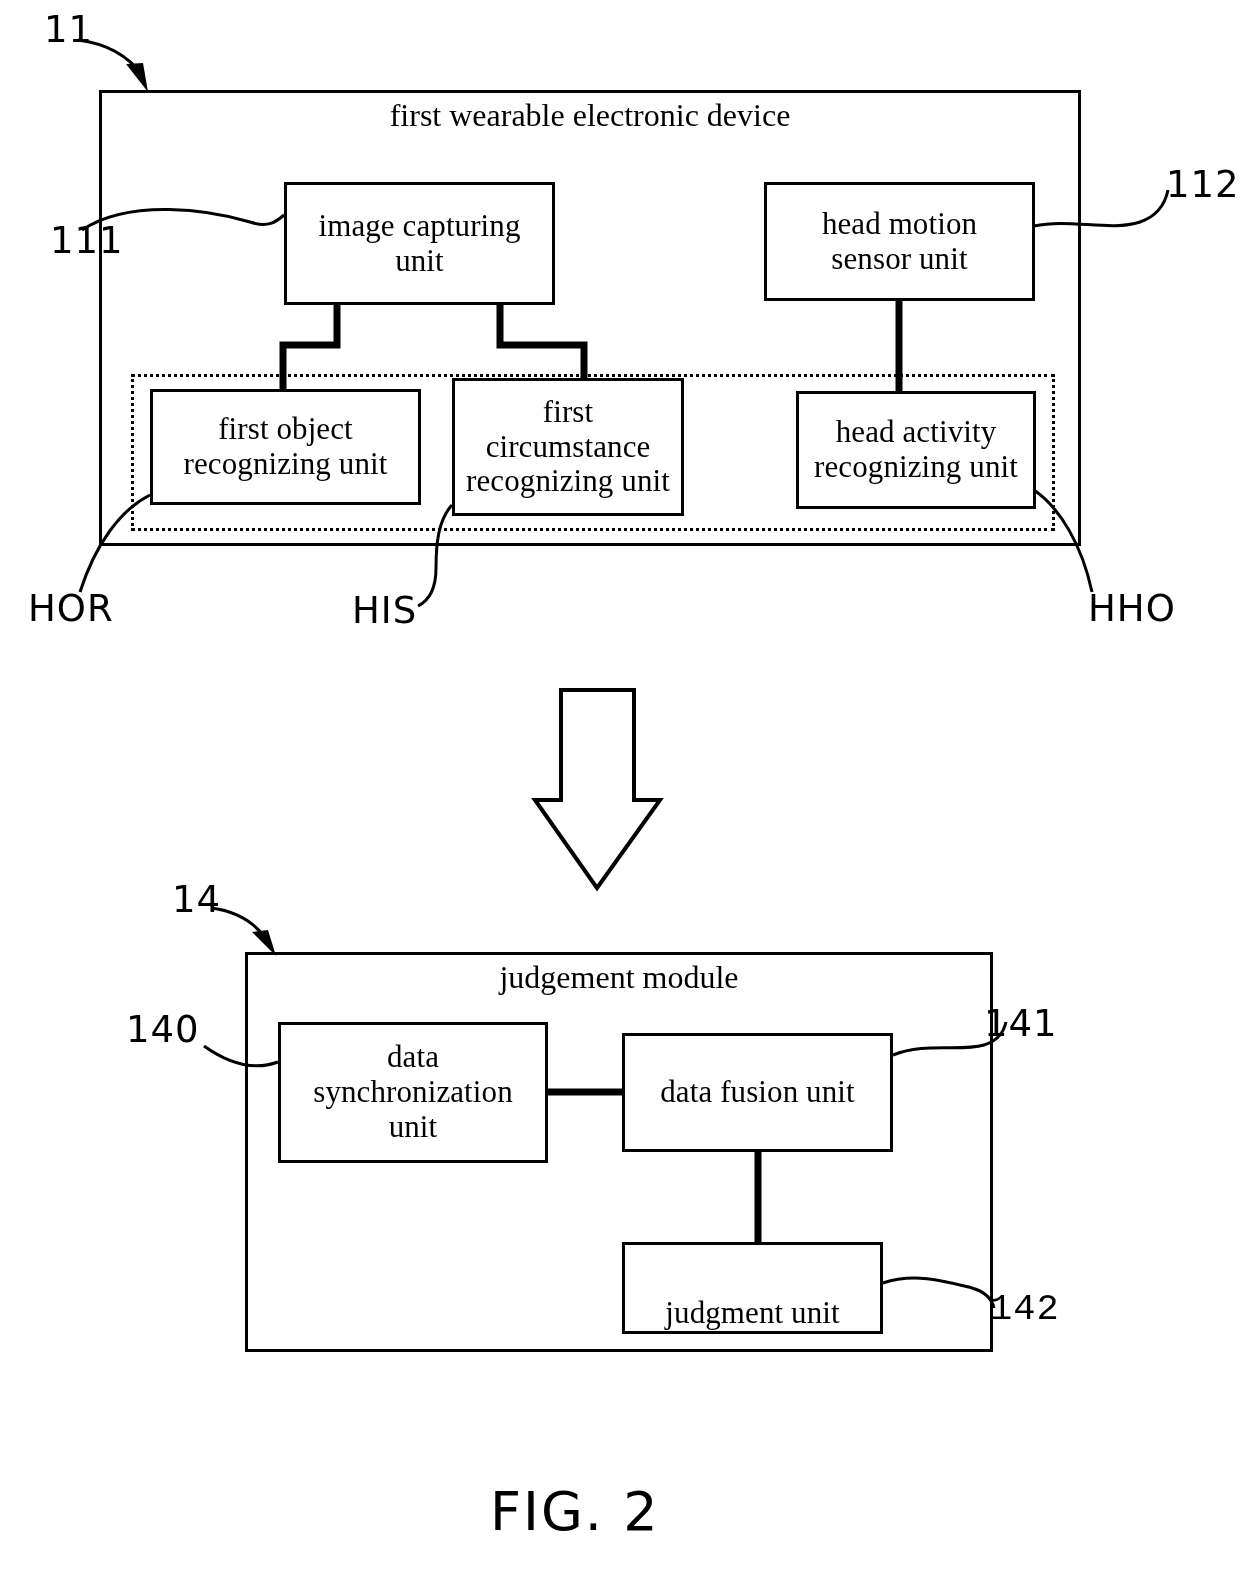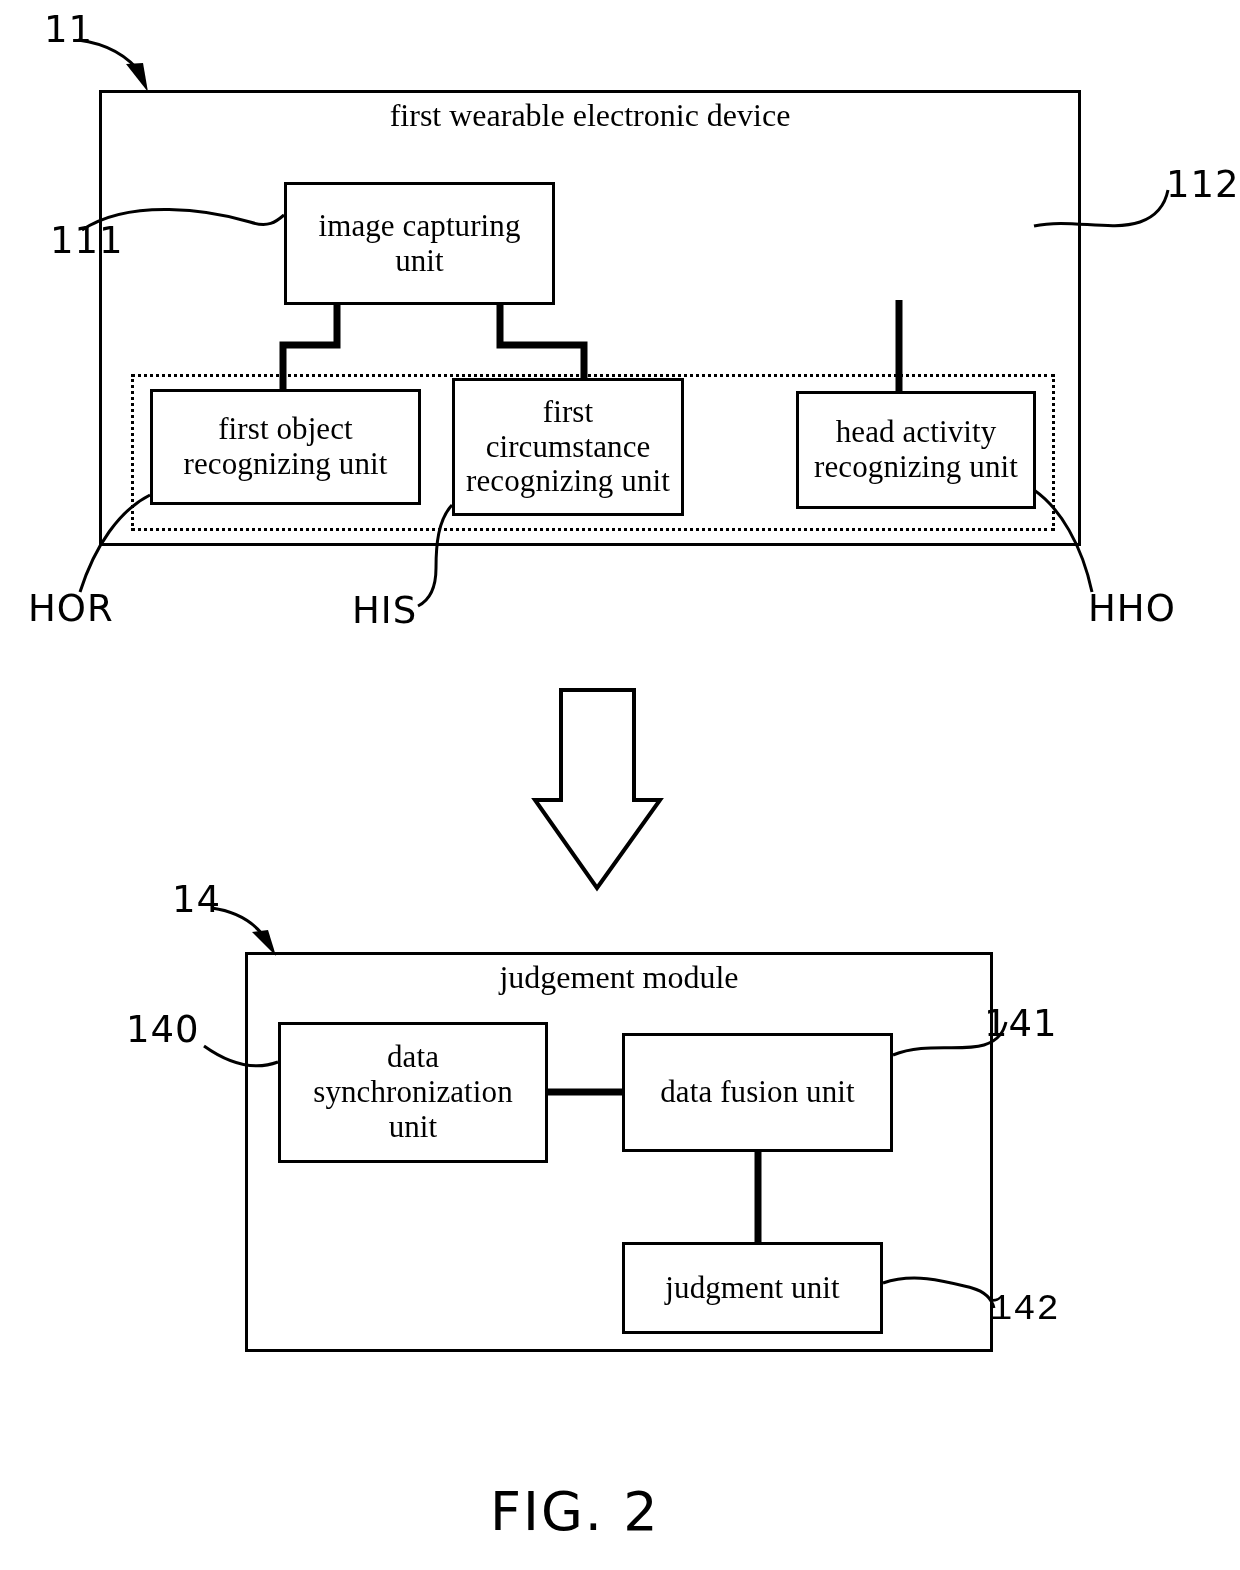--- a/index.html
+++ b/index.html
@@ -122,20 +122,24 @@
     <div class="module-title">first wearable electronic device</div>
   </div>
 
   <div class="dotted" style="left:131px; top:374px; width:924px; height:157px;"></div>
 
   <div class="box" style="left:284px; top:182px; width:271px; height:123px;">
     <div class="unit-label" style="white-space:pre-line;">image capturing
 unit</div>
   </div>
 
+  <div class="box" style="left:764px; top:182px; width:271px; height:119px;">
+    <div class="unit-label" style="white-space:pre-line;">head motion
+sensor unit</div>
+  </div>
 
   <div class="box" style="left:150px; top:389px; width:271px; height:116px;">
     <div class="unit-label" style="white-space:pre-line;">first object
 recognizing unit</div>
   </div>
 
   <div class="box" style="left:452px; top:378px; width:232px; height:138px;">
     <div class="unit-label" style="white-space:pre-line;">first
 circumstance
 recognizing unit</div>
@@ -161,21 +165,21 @@
   <div class="box" style="left:278px; top:1022px; width:270px; height:141px;">
     <div class="unit-label" style="white-space:pre-line;">data
 synchronization
 unit</div>
   </div>
 
   <div class="box" style="left:622px; top:1033px; width:271px; height:119px;">
     <div class="unit-label" style="white-space:pre-line;">data fusion unit</div>
   </div>
 
-  <div class="box" style="left:622px; top:1242px; width:261px; height:92px;">
+  <div class="box" style="left:622px; top:1242px; width:261px; height:92px;align-items:flex-end;">
     <div class="unit-label" style="white-space:pre-line;">judgment unit</div>
   </div>
 
   <div class="ref" style="left:172px; top:878px;">14</div>
   <div class="ref" style="left:126px; top:1008px;">140</div>
   <div class="ref" style="left:984px; top:1002px;">141</div>
   <div class="ref" style="left:990px; top:1288px;font-family:Liberation Mono, monospace;">142</div>
 
   <div class="figcap" style="left:490px; top:1480px;">FIG. 2</div>
 

